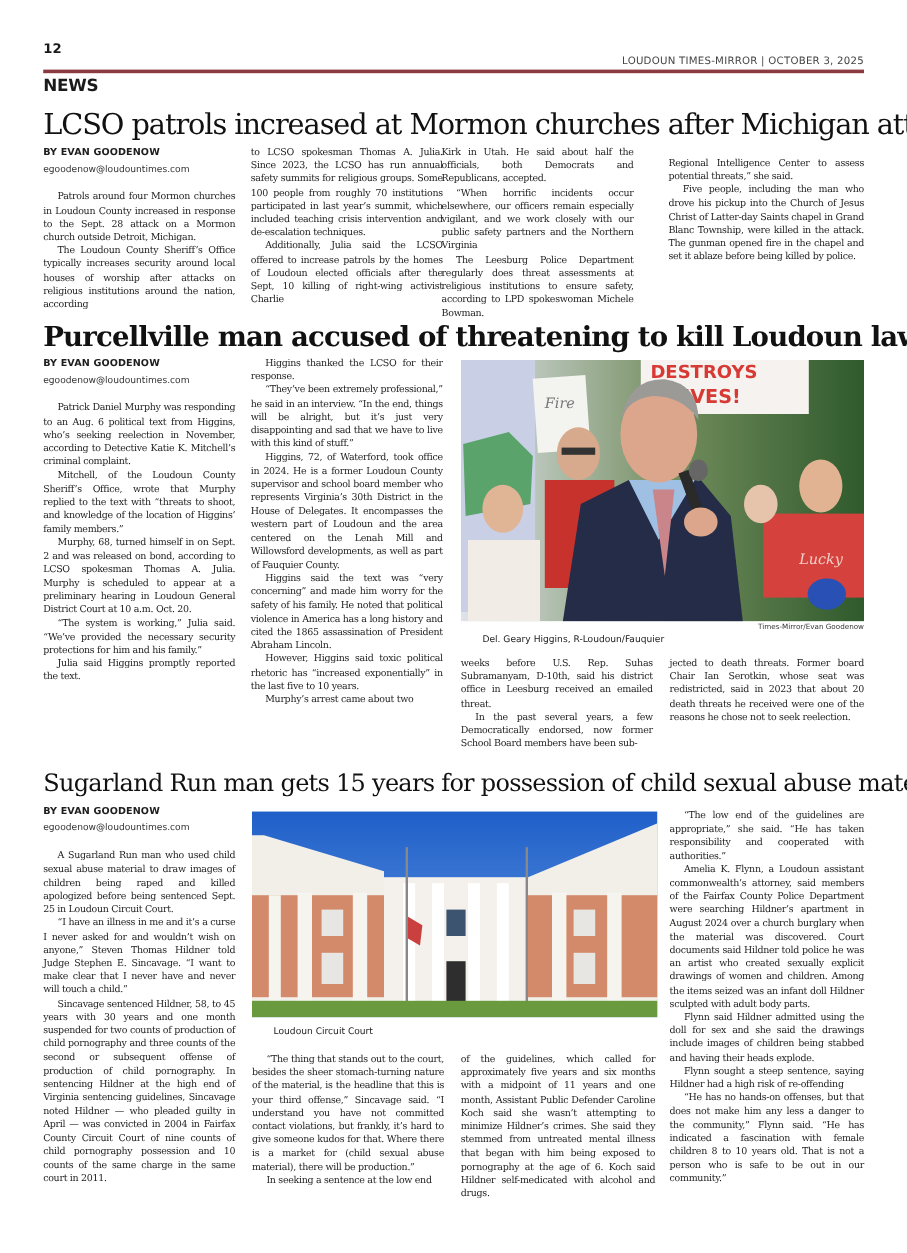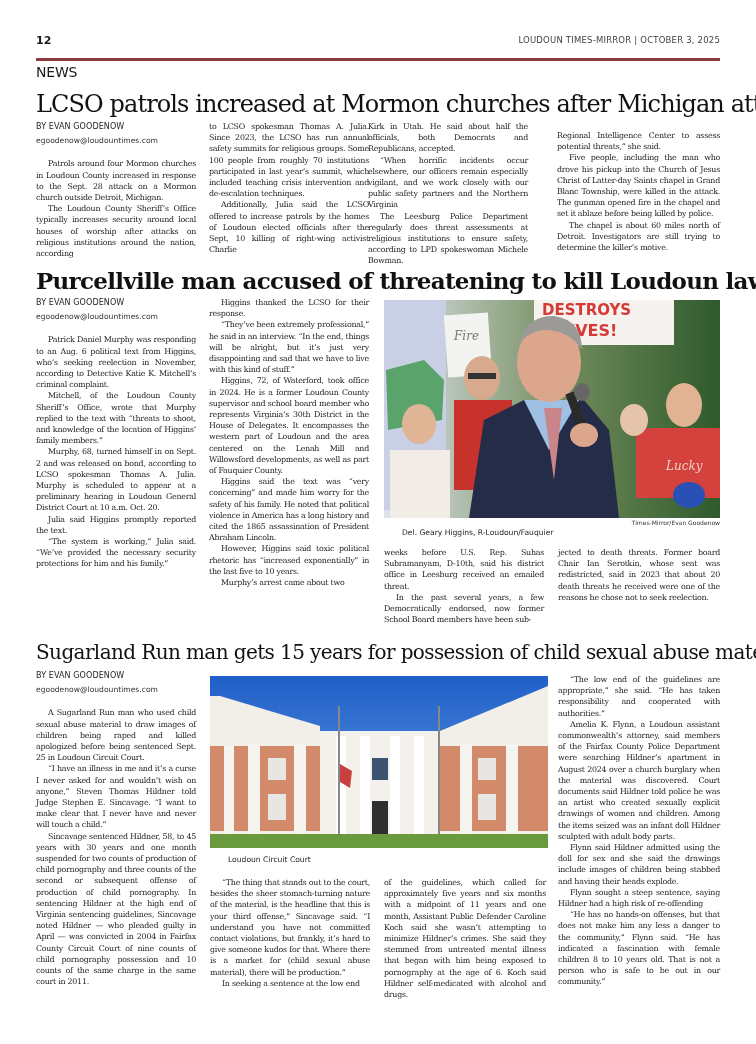--- a/index.html
+++ b/index.html
@@ -1,29 +1,29 @@
 <!DOCTYPE html>
 <html><head>
 <meta charset="utf-8">
 <style>
   html, body { margin: 0; padding: 0; background: #ffffff; }
   body { width: 756px; height: 1044px; position: relative; overflow: hidden; color: #1a1a1a; }
   .page { position: absolute; left: 36px; top: 0; width: 684px; }
   .folio { position: absolute; top: 34px; left: 0; width: 684px; height: 14px; font-family: "DejaVu Sans", sans-serif; }
   .folio .pnum { position: absolute; left: 0; top: 0; font-weight: bold; font-size: 11px; }
-  .folio .pub { position: absolute; right: 0; top: 1px; font-size: 8.5px; letter-spacing: 0.2px; color: #444; }
+  .folio .pub { position: absolute; right: 0; top: 12px; font-size: 8.5px; letter-spacing: 0.2px; color: #444; }
   .rule { position: absolute; top: 58px; left: 0; width: 684px; height: 3px; background: #8b3a3f; }
-  .section { position: absolute; top: 64px; left: 0; font-family: "DejaVu Sans", sans-serif; font-weight: normal; font-size: 14px; letter-spacing: -0.2px; text-align: center; }
+  .section { position: absolute; top: 64px; left: 0; font-family: "DejaVu Sans", sans-serif; font-weight: bold; font-size: 14px; letter-spacing: -0.2px; text-align: center; }
 
   .headline { position: absolute; left: 0; font-family: "DejaVu Serif", serif; color: #111; white-space: nowrap; letter-spacing: -0.9px; }
   .h1 { top: 90px; font-size: 24px; }
   .h2 { top: 267px; font-size: 23px; font-weight: bold; letter-spacing: -0.7px; }
   .h3 { top: 640px; font-size: 20px; letter-spacing: -0.6px; }
 
-  .byline { font-family: "DejaVu Sans", sans-serif; font-weight: normal; font-size: 8px; letter-spacing: 0.1px; }
+  .byline { font-family: "DejaVu Sans", sans-serif; font-weight: bold; font-size: 8px; letter-spacing: 0.1px; }
   .email { font-family: "DejaVu Sans", sans-serif; font-size: 7.6px; color: #333; margin-top: 3px; }
 
   .col { position: absolute; font-family: "DejaVu Serif", serif; font-size: 7.9px; line-height: 11.2px; text-align: justify; hyphens: auto; color: #1e1e1e; }
   .col p { margin: 0; text-indent: 12px; letter-spacing: -0.25px; }
   .col .byblock { margin-bottom: 12px; text-indent: 0; }
 
   .photo { position: absolute; overflow: hidden; }
   .caption { position: absolute; font-family: "DejaVu Sans", sans-serif; font-size: 7.6px; color: #222; padding-left: 18px; }
   .credit { position: absolute; font-family: "DejaVu Sans", sans-serif; font-size: 6px; color: #333; }
 </style>
@@ -54,35 +54,34 @@
     <p>Additionally, Julia said the LCSO offered to increase patrols by the homes of Loudoun elected officials after the Sept, 10 killing of right-wing activist Charlie</p>
   </div>
   <div class="col" style="left:332px; top:121px; width:160px;">
     <p style="text-indent:0">Kirk in Utah. He said about half the officials, both Democrats and Republicans, accepted.</p>
     <p>“When horrific incidents occur elsewhere, our officers remain especially vigilant, and we work closely with our public safety partners and the Northern Virginia</p>
     <p>The Leesburg Police Department regularly does threat assessments at religious institutions to ensure safety, according to LPD spokeswoman Michele Bowman.</p>
   </div>
   <div class="col" style="left:521px; top:130px; width:163px;">
     <p style="text-indent:0">Regional Intelligence Center to assess potential threats,” she said.</p>
     <p>Five people, including the man who drove his pickup into the Church of Jesus Christ of Latter-day Saints chapel in Grand Blanc Township, were killed in the attack. The gunman opened fire in the chapel and set it ablaze before being killed by police.</p>
-    <p>The chapel is about 60 miles north of Detroit. Investigators are still trying to determine the killer’s motive.</p>
   </div>
 
   <div class="headline h2">Purcellville man accused of threatening to kill Loudoun lawmaker</div>
 
   <div class="col" style="left:0; top:297px; width:160px;">
     <div class="byblock">
       <div class="byline">BY EVAN GOODENOW</div>
       <div class="email">egoodenow@loudountimes.com</div>
     </div>
     <p>Patrick Daniel Murphy was responding to an Aug. 6 political text from Higgins, who’s seeking reelection in November, according to Detective Katie K. Mitchell’s criminal complaint.</p>
     <p>Mitchell, of the Loudoun County Sheriff’s Office, wrote that Murphy replied to the text with “threats to shoot, and knowledge of the location of Higgins’ family members.”</p>
     <p>Murphy, 68, turned himself in on Sept. 2 and was released on bond, according to LCSO spokesman Thomas A. Julia. Murphy is scheduled to appear at a preliminary hearing in Loudoun General District Court at 10 a.m. Oct. 20.</p>
+    <p>“The system is working,” Julia said. “We’ve provided the necessary security protections for him and his family.”</p>
     <p>Julia said Higgins promptly reported the text.</p>
-    <p>“The system is working,” Julia said. “We’ve provided the necessary security protections for him and his family.”</p>
   </div>
   <div class="col" style="left:173px; top:297px; width:160px;">
     <p>Higgins thanked the LCSO for their response.</p>
     <p>“They’ve been extremely professional,” he said in an interview. “In the end, things will be alright, but it’s just very disappointing and sad that we have to live with this kind of stuff.”</p>
     <p>Higgins, 72, of Waterford, took office in 2024. He is a former Loudoun County supervisor and school board member who represents Virginia’s 30th District in the House of Delegates. It encompasses the western part of Loudoun and the area centered on the Lenah Mill and Willowsford developments, as well as part of Fauquier County.</p>
     <p>Higgins said the text was “very concerning” and made him worry for the safety of his family. He noted that political violence in America has a long history and cited the 1865 assassination of President Abraham Lincoln.</p>
     <p>However, Higgins said toxic political rhetoric has “increased exponentially” in the last five to 10 years.</p>
     <p>Murphy’s arrest came about two</p>
   </div>
 

